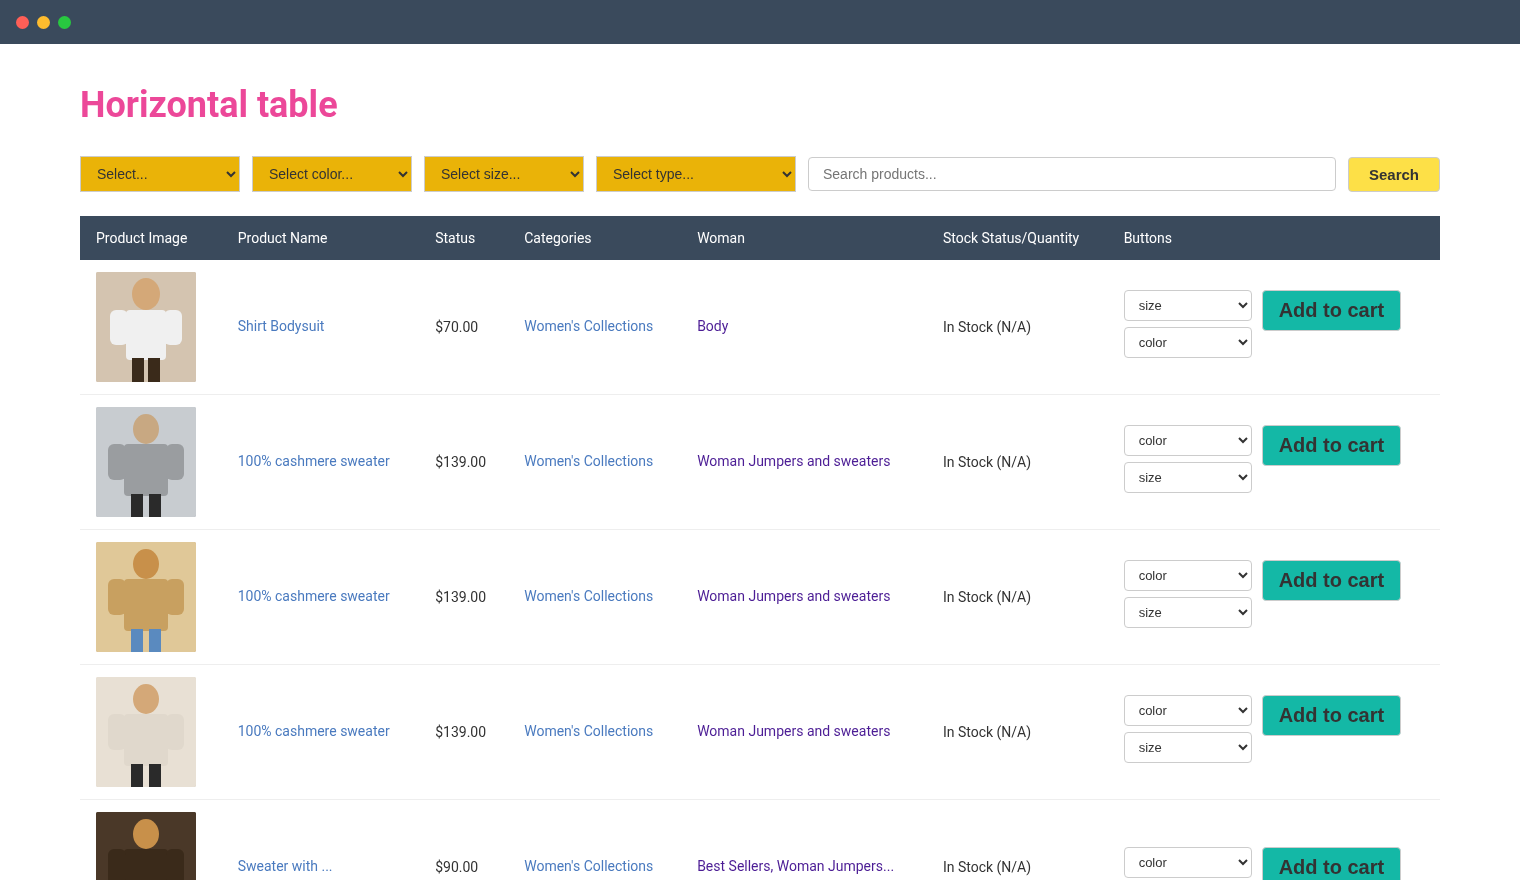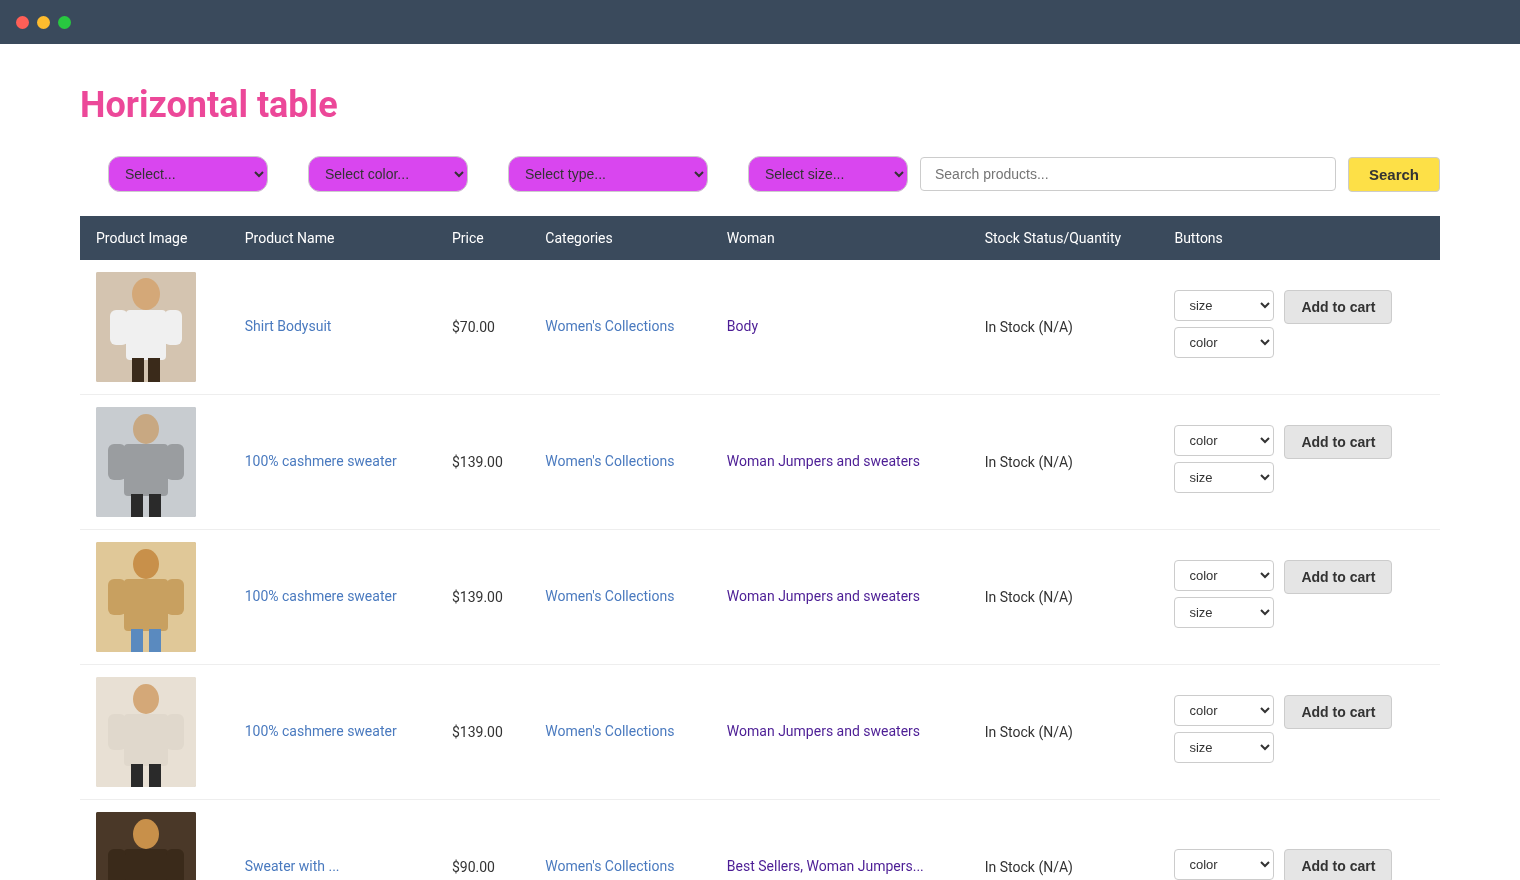--- a/index.html
+++ b/index.html
@@ -42,28 +42,27 @@
     .filters {
       display: flex;
       gap: 12px;
       margin-bottom: 24px;
       align-items: center;
       flex-wrap: wrap;
     }
 
     .filter-select {
       border: 1px solid #ccc;
-      border-radius: 12px;
+      border-radius: 0;
       padding: 8px 12px;
       font-size: 14px;
-      background: #d946ef;
+      background: #eab308;
       color: #333;
       cursor: pointer;
       appearance: auto;
-      margin-left: 28px;
     }
 
     .filter-select-sm { min-width: 160px; }
     .filter-select-md { min-width: 160px; }
     .filter-select-lg { min-width: 160px; }
     .filter-select-type { min-width: 200px; }
 
     .search-input {
       border: 1px solid #ccc;
       border-radius: 4px;
@@ -128,33 +127,33 @@
       text-decoration: none;
       font-size: 14px;
       line-height: 1.4;
     }
 
     .variant-select {
       border: 1px solid #ccc;
       border-radius: 4px;
       padding: 6px 10px;
       font-size: 13px;
-      width: 100px;
+      width: 128px;
       margin-bottom: 6px;
       background: #fff;
       color: #333;
       cursor: pointer;
     }
 
     .add-to-cart-btn {
-      background: #e5e5e5;
+      background: #14b8a6;
       border: 1px solid #ccc;
       border-radius: 4px;
       padding: 8px 16px;
-      font-size: 14px;
+      font-size: 20px;
       font-weight: 700;
       cursor: pointer;
       color: #333;
       white-space: nowrap;
     }
 
     .buttons-cell {
       display: flex;
       align-items: flex-start;
       gap: 10px;
@@ -198,36 +197,36 @@
 
   <h1 class="page-title">Horizontal table</h1>
 
   <div class="filters">
     <select class="filter-select filter-select-sm">
       <option>Select...</option>
     </select>
     <select class="filter-select filter-select-md">
       <option>Select color...</option>
     </select>
+    <select class="filter-select filter-select-lg">
+      <option>Select size...</option>
+    </select>
     <select class="filter-select filter-select-type">
       <option>Select type...</option>
-    </select>
-    <select class="filter-select filter-select-lg">
-      <option>Select size...</option>
     </select>
     <input type="text" class="search-input" placeholder="Search products..." style="">
     <button class="search-btn">Search</button>
   </div>
 
   <table class="product-table">
     <thead>
       <tr>
         <th>Product Image</th>
         <th>Product Name</th>
-        <th>Price</th>
+        <th>Status</th>
         <th>Categories</th>
         <th>Woman</th>
         <th>Stock Status/Quantity</th>
         <th>Buttons</th>
       </tr>
     </thead>
     <tbody id="table-body">
 
     <tr>
           <td>

